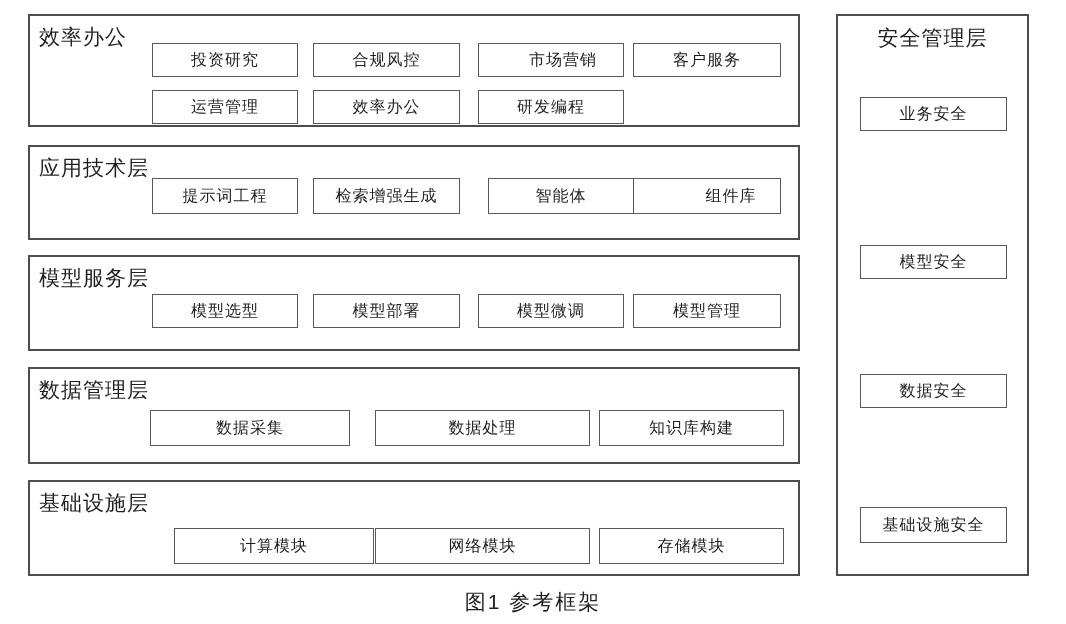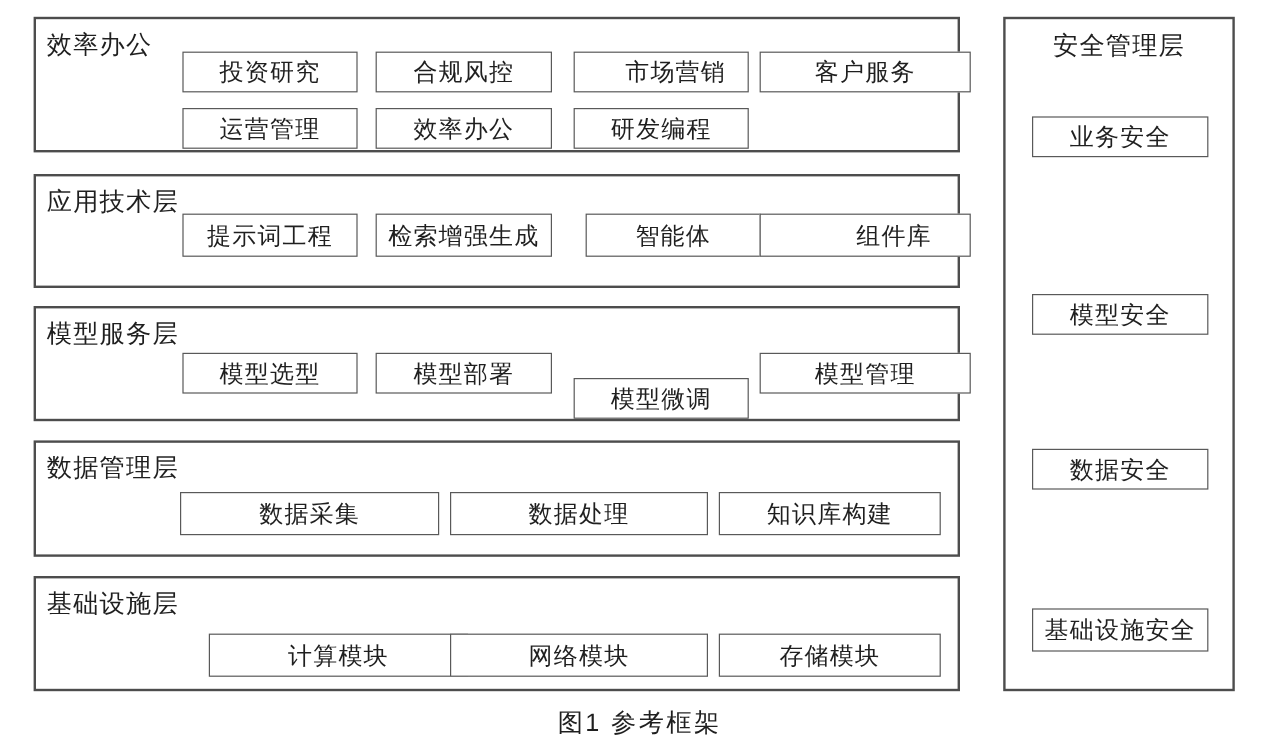--- a/index.html
+++ b/index.html
@@ -29,35 +29,35 @@
     left:9px;top:7px;
     font-size:21px;
     font-weight:500;
     letter-spacing:1px;
     white-space:nowrap;
   }
   .box{
     position:absolute;
     border:1.5px solid var(--box-border);
     box-sizing:border-box;
-    font-size:20px;
+    font-size:16px;
     font-weight:500;
     text-align:center;
     letter-spacing:1px;
     background:var(--bg);
     display:flex;align-items:center;justify-content:center;
     white-space:nowrap;
   }
   
   .c1{left:122px;width:146px;}
   .c2{left:283px;width:147px;}
   .c3{left:448px;width:146px;}
-  .c4{left:603px;width:176px;}
+  .c4{left:603px;width:148px;}
   
-  .w1{left:120px;width:216px;}
+  .w1{left:120px;width:200px;}
   .w2{left:345px;width:215px;}
   .w3{left:569px;width:185px;}
   .h34{height:34px;}
   .h36{height:36px;}
 
   .security{
     position:absolute;
     left:836px;top:14px;
     width:193px;height:562px;
     border:2px solid var(--border);
@@ -104,21 +104,21 @@
     <div class="box c1 h36" style="top:31px;">提示词工程</div>
     <div class="box c2 h36" style="top:31px;">检索增强生成</div>
     <div class="box c3 h36" style="top:31px;margin-left:10px;">智能体</div>
     <div class="box c4 h36" style="top:31px;padding-left:48px;">组件库</div>
   </div>
 
   <div class="layer" style="top:255px;height:96px;">
     <div class="layer-label">模型服务层</div>
     <div class="box c1 h34" style="top:37px;">模型选型</div>
     <div class="box c2 h34" style="top:37px;">模型部署</div>
-    <div class="box c3 h34" style="top:37px;margin-top:21px;">模型微调</div>
+    <div class="box c3 h34" style="top:37px;">模型微调</div>
     <div class="box c4 h34" style="top:37px;">模型管理</div>
   </div>
 
   <div class="layer" style="top:367px;height:97px;">
     <div class="layer-label">数据管理层</div>
     <div class="box w1 h36" style="top:41px;">数据采集</div>
     <div class="box w2 h36" style="top:41px;">数据处理</div>
     <div class="box w3 h36" style="top:41px;">知识库构建</div>
   </div>
 

